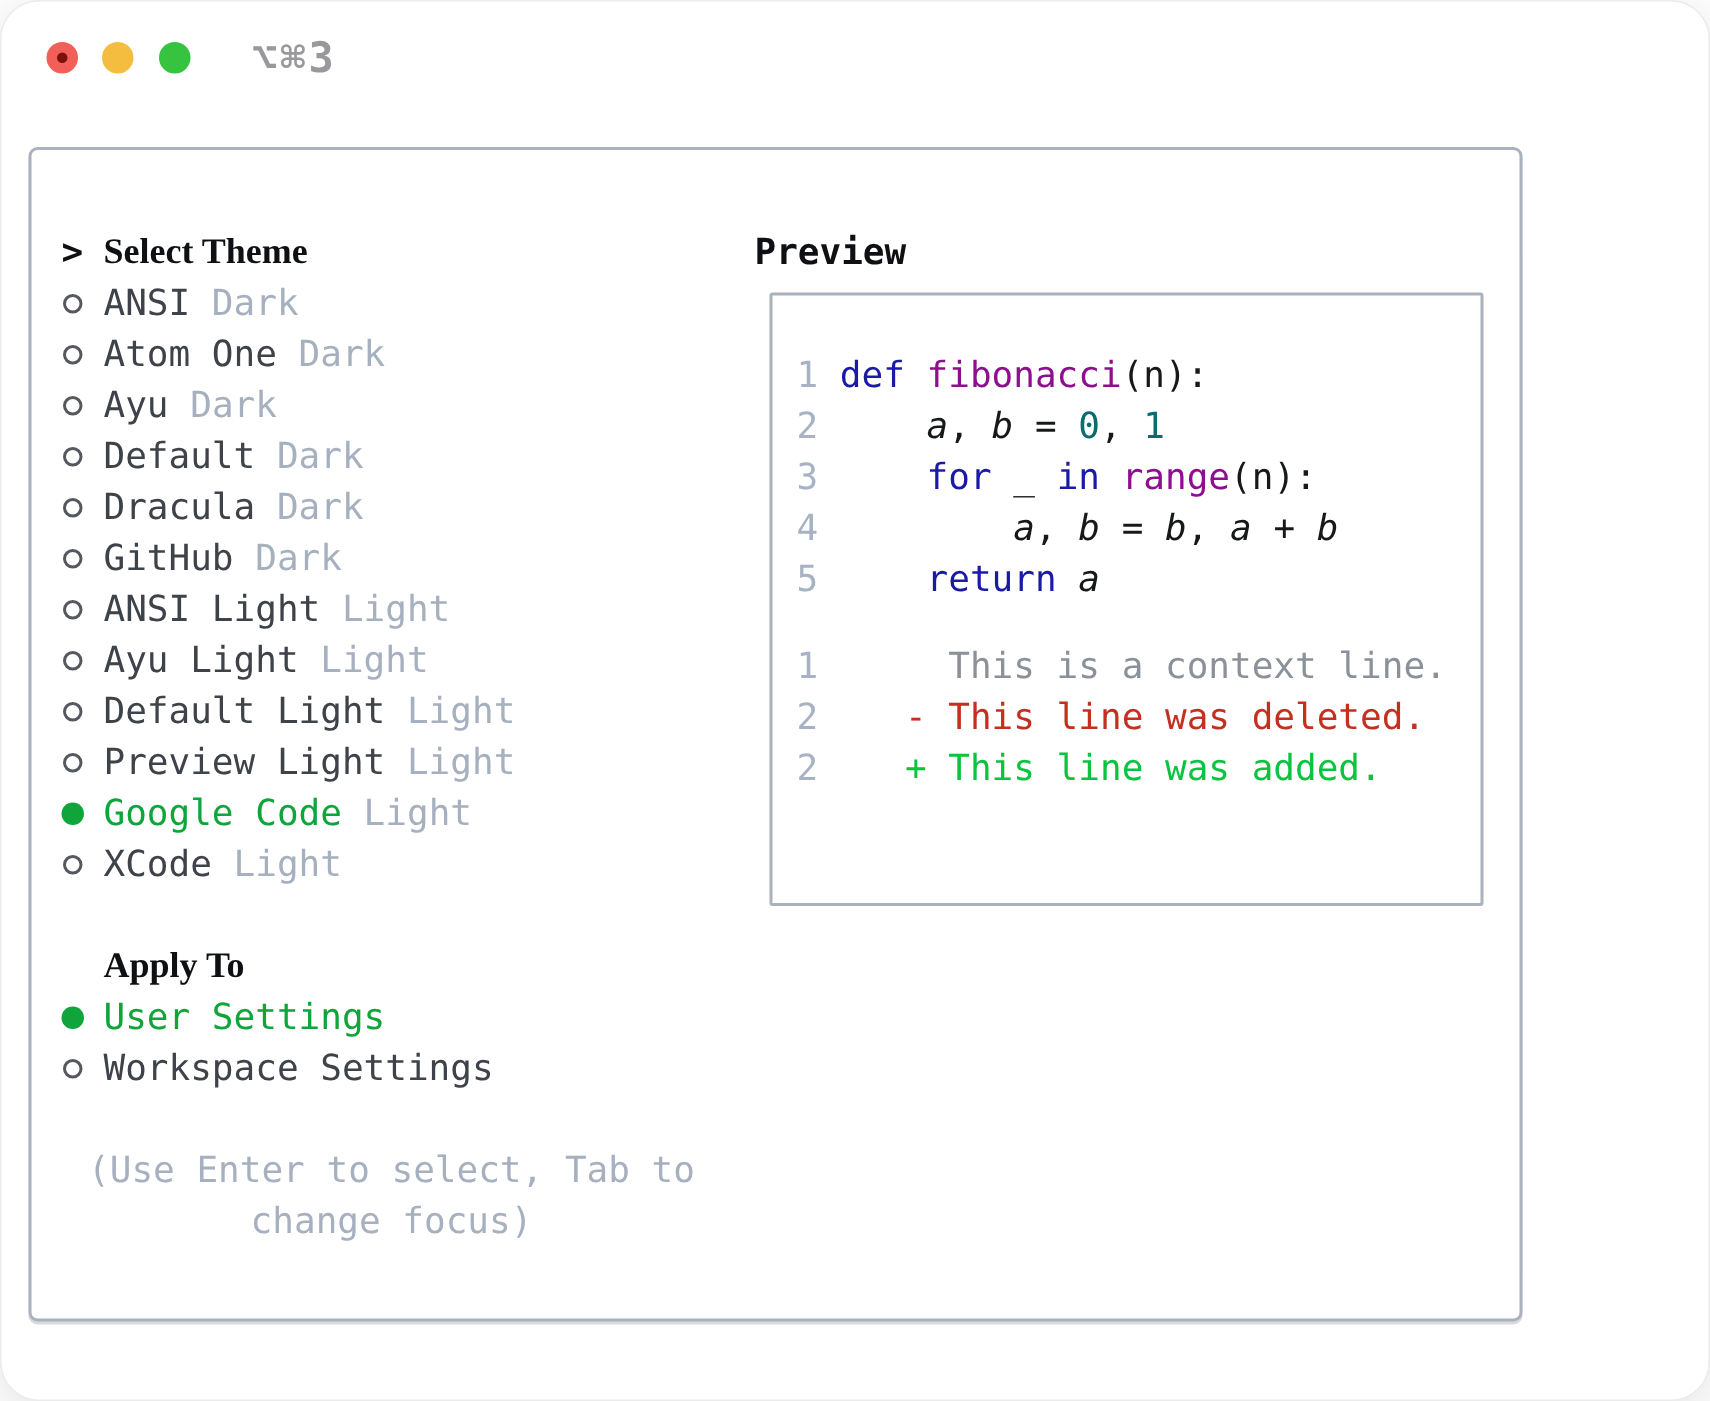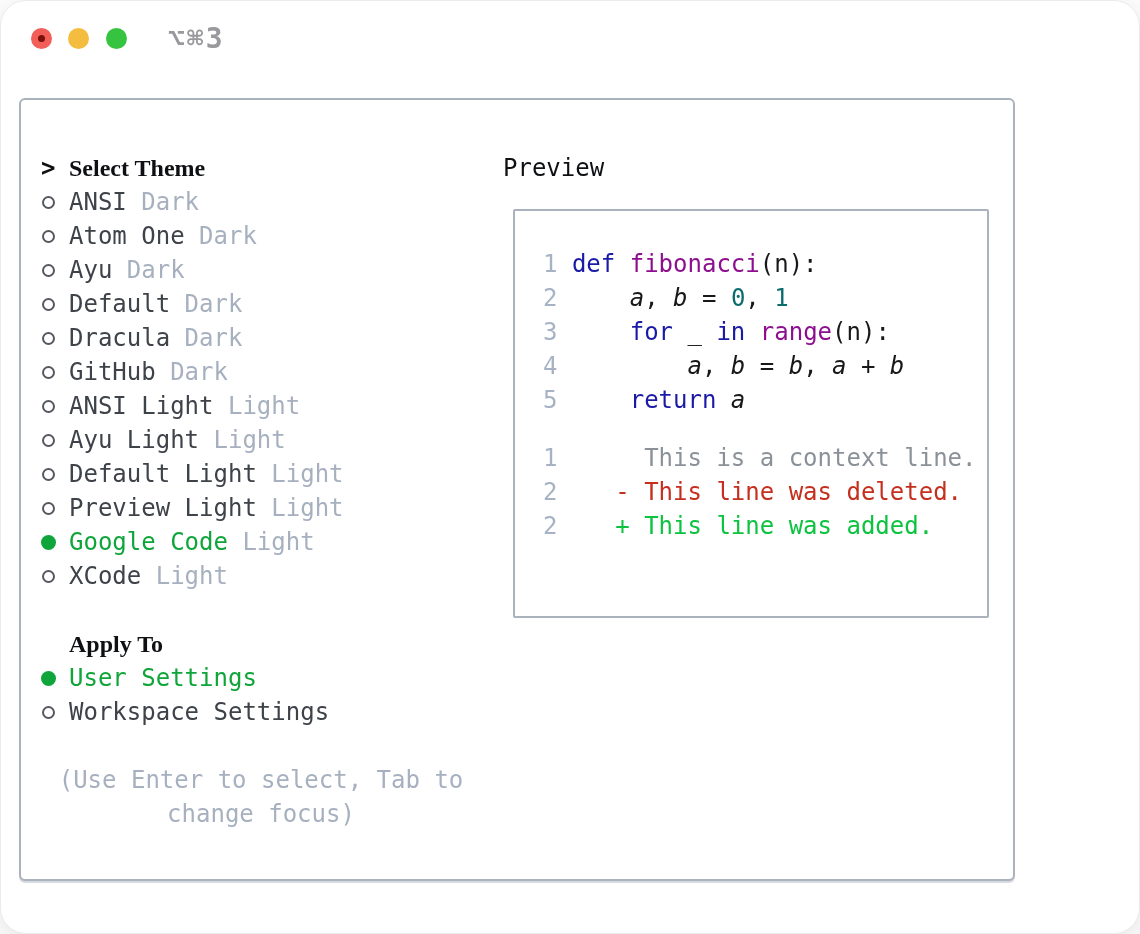--- a/index.html
+++ b/index.html
@@ -54,28 +54,28 @@
   .circle.filled { border: none; width: 15px; height: 15px; background: var(--accent_green); margin-left: 0; }
   .header-label { font-weight: bold; color: var(--header_black); font-family: Liberation Serif, serif; }
   .t-name { color: var(--text_dark); }
   .t-variant { color: var(--muted_gray); text-align: right; }
   .theme-row.selected .t-name { color: var(--accent_green); }
   .spacer { height: 34px; }
   .help { color: var(--muted_gray); line-height: 34px; font-size: 24px; text-align: center; }
   
   .preview-header {
     position: absolute; left: 482px; top: 51px;
-    font-size: 24px; font-weight: normal; color: var(--header_black); line-height: 34px;
+    font-size: 24px; font-weight: bold; color: var(--header_black); line-height: 34px;
   }
   .preview-box {
-    position: absolute; left: 492px; top: 109px;
+    position: absolute; left: 492px; top: 95px;
     width: 476px; height: 409px;
     border: 2px solid var(--border_gray);
     border-radius: 2px; background: #ffffff;
-    padding: 36px 0 0 28px;
+    padding: 36px 0 0 16px;
     font-size: 24px; line-height: 34px;
     overflow: hidden;
   }
   .pline { white-space: pre; height: 34px; }
   .lnum { color: var(--line_number); }
   .tok-kw  { color: var(--keyword_blue); }
   .tok-fn  { color: var(--function_purple); }
   .tok-lit { color: var(--literal_teal); }
   .tok-pl  { color: var(--code_plain); }
   .tok-var { color: var(--code_plain); font-style: italic; }

